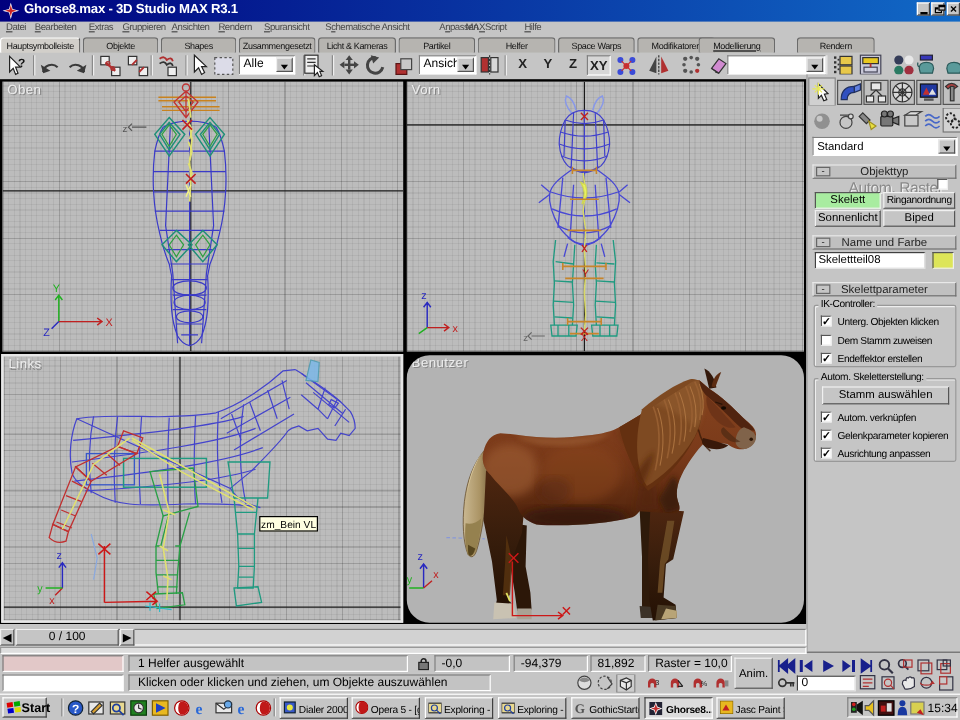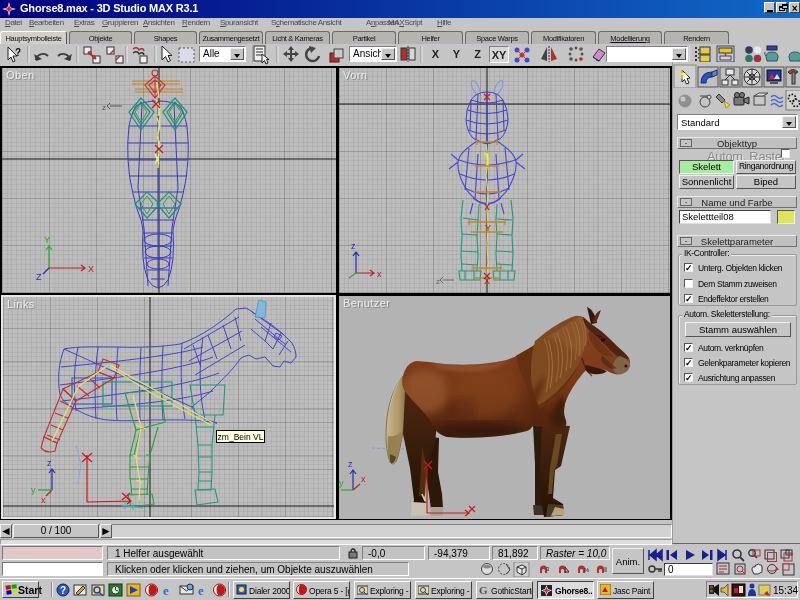--- a/index.html
+++ b/index.html
@@ -87,21 +87,21 @@
 <div class="abs" id="tabs">
  <div class="tab tabact" style="left:0px;width:67px;">Hauptsymbolleiste</div>
  <div class="tab" style="left:69px;width:63px;">Objekte</div>
  <div class="tab" style="left:134px;width:63px;">Shapes</div>
  <div class="tab" style="left:199px;width:64px;">Zusammengesetzt</div>
  <div class="tab" style="left:265px;width:65px;">Licht &amp; Kameras</div>
  <div class="tab" style="left:332px;width:64px;">Partikel</div>
  <div class="tab" style="left:398px;width:65px;">Helfer</div>
  <div class="tab" style="left:465px;width:64px;">Space Warps</div>
  <div class="tab" style="left:531px;width:65px;">Modifikatoren</div>
- <div class="tab" style="left:598px;width:64px;text-decoration:underline;">Modellierung</div>
+ <div class="tab" style="left:582px;width:64px;text-decoration:underline;">Modellierung</div>
  <div class="tab" style="left:664px;width:65px;">Rendern</div>
 </div>
 
 <div class="abs" id="tbar">
 <svg class="abs" style="left:0;top:0" width="800" height="22" viewBox="0 0 800 22">
  <g stroke="#8a8a8a">
           <line x1="28" y1="2" x2="28" y2="19"></line>
           <line x1="77" y1="2" x2="77" y2="19"></line>
           <line x1="126" y1="2" x2="126" y2="19"></line>
           <line x1="155" y1="2" x2="155" y2="19"></line>
@@ -477,21 +477,21 @@
    <path d="M49,193 L43,199" stroke="#c02020"></path>
    <path d="M49,193 L35,193" stroke="#20b020"></path>
   </g>
   <text x="44" y="169" font-size="9" fill="#2828c0">z</text>
   <text x="28" y="196" font-size="9" fill="#20b020">y</text>
   <text x="38" y="206" font-size="9" fill="#c02020">x</text>
  </svg>
  <div class="abs" style="left:213px;top:133px;width:49px;height:13px;background:#FFFFE1;border:1px solid #000;font-size:8.5px;line-height:12px;text-align:center;white-space:nowrap;">zm_Bein VL</div>
  <div class="vplab">Links</div>
       </div>
- <div class="vp" id="vpBen" style="left:339px;top:230px;width:331px;height:223px;background:#B3B3B3;">
+ <div class="vp" id="vpBen" style="left:339px;top:230px;width:331px;height:223px;background:#B3B3B3;border-radius:19px;">
         <div class="vplab">Benutzer</div>
  <svg class="abs" style="left:0;top:0" width="331" height="223" viewBox="0 0 331 223">
   <defs>
    <linearGradient id="bod" x1="0" y1="0" x2="0" y2="1">
     <stop offset="0" stop-color="#86441f"></stop>
               <stop offset="0.5" stop-color="#7a3a1a"></stop>
               <stop offset="0.85" stop-color="#5c2a10"></stop>
               <stop offset="1" stop-color="#47200a"></stop>
    </linearGradient>
    <linearGradient id="legg" x1="0" y1="0" x2="0" y2="1">
@@ -727,21 +727,21 @@
  <div class="abs" style="left:2px;top:17px;width:101px;height:14px;background:#fff;border:1px solid;border-color:#777 #fff #fff #777;"></div>
  <div class="abs sunk" style="left:107px;top:1px;width:233px;height:14px;font-size:10px;line-height:13px;padding-left:7px;background:#c3c3c3;">1 Helfer ausgewählt</div>
  <div class="abs sunk" style="left:107px;top:17px;width:302px;height:14px;font-size:10px;line-height:13px;padding-left:7px;background:#c3c3c3;">Klicken oder klicken und ziehen, um Objekte auszuwählen</div>
  <svg class="abs" style="left:346px;top:3px" width="14" height="11" viewBox="0 0 14 11">
         <rect x="3" y="4" width="8" height="6" fill="#777" stroke="#222"></rect>
         <path d="M5,4 V3 a2,2 0 0 1 4,0 V4" fill="none" stroke="#222" stroke-width="1.3"></path>
       </svg>
  <div class="abs sunk" style="left:362px;top:1px;width:63px;height:14px;font-size:10px;line-height:13px;padding-left:5px;background:#c3c3c3;">-0,0</div>
  <div class="abs sunk" style="left:428px;top:1px;width:62px;height:14px;font-size:10px;line-height:13px;padding-left:5px;background:#c3c3c3;">-94,379</div>
  <div class="abs sunk" style="left:492px;top:1px;width:46px;height:14px;font-size:10px;line-height:13px;padding-left:5px;background:#c3c3c3;">81,892</div>
- <div class="abs sunk" style="left:540px;top:1px;width:70px;height:14px;font-size:10px;line-height:13px;padding-left:5px;background:#c3c3c3;font-style:italic;">Raster = 10,0</div>
+ <div class="abs sunk" style="left:540px;top:1px;width:70px;height:14px;font-size:10px;line-height:13px;padding-left:5px;background:#c3c3c3;">Raster = 10,0</div>
  <svg class="abs" style="left:478px;top:17px" width="134" height="15" viewBox="0 0 134 15">
   <g transform="translate(3,1)">
           <circle cx="6" cy="6" r="5.5" fill="#ddd" stroke="#444"></circle>
           <path d="M1.5,4 A5.5,5.5 0 0 1 10.5,4 Q6,7 1.5,4" fill="#888"></path>
         </g>
   <g transform="translate(20,1)">
           <circle cx="6" cy="6" r="5.5" fill="none" stroke="#444" stroke-dasharray="2,1.5"></circle>
           <path d="M8,1 L12,7 L8,11" fill="#c8c8c8" stroke="#444"></path>
         </g>
   <g transform="translate(36,0)">

